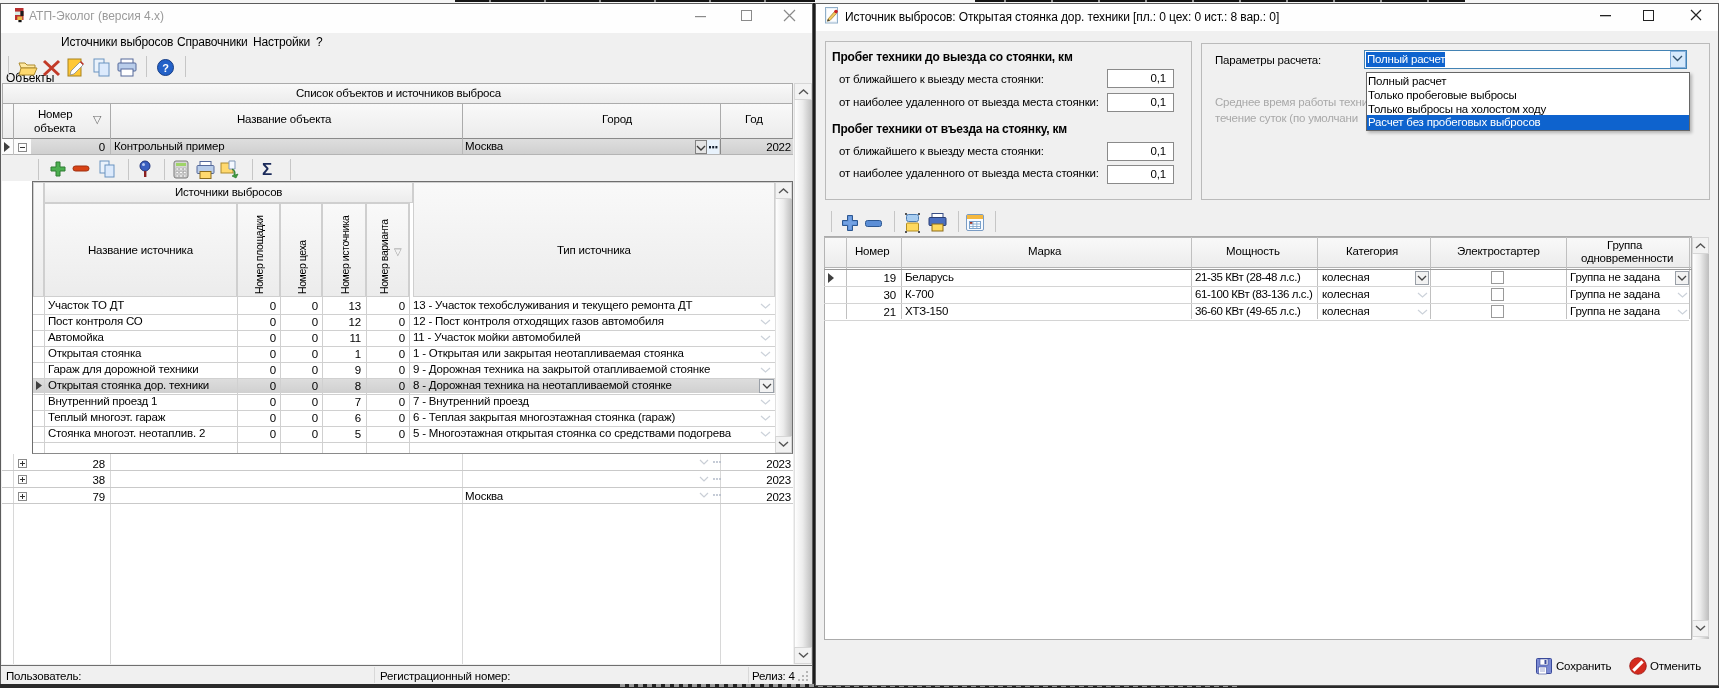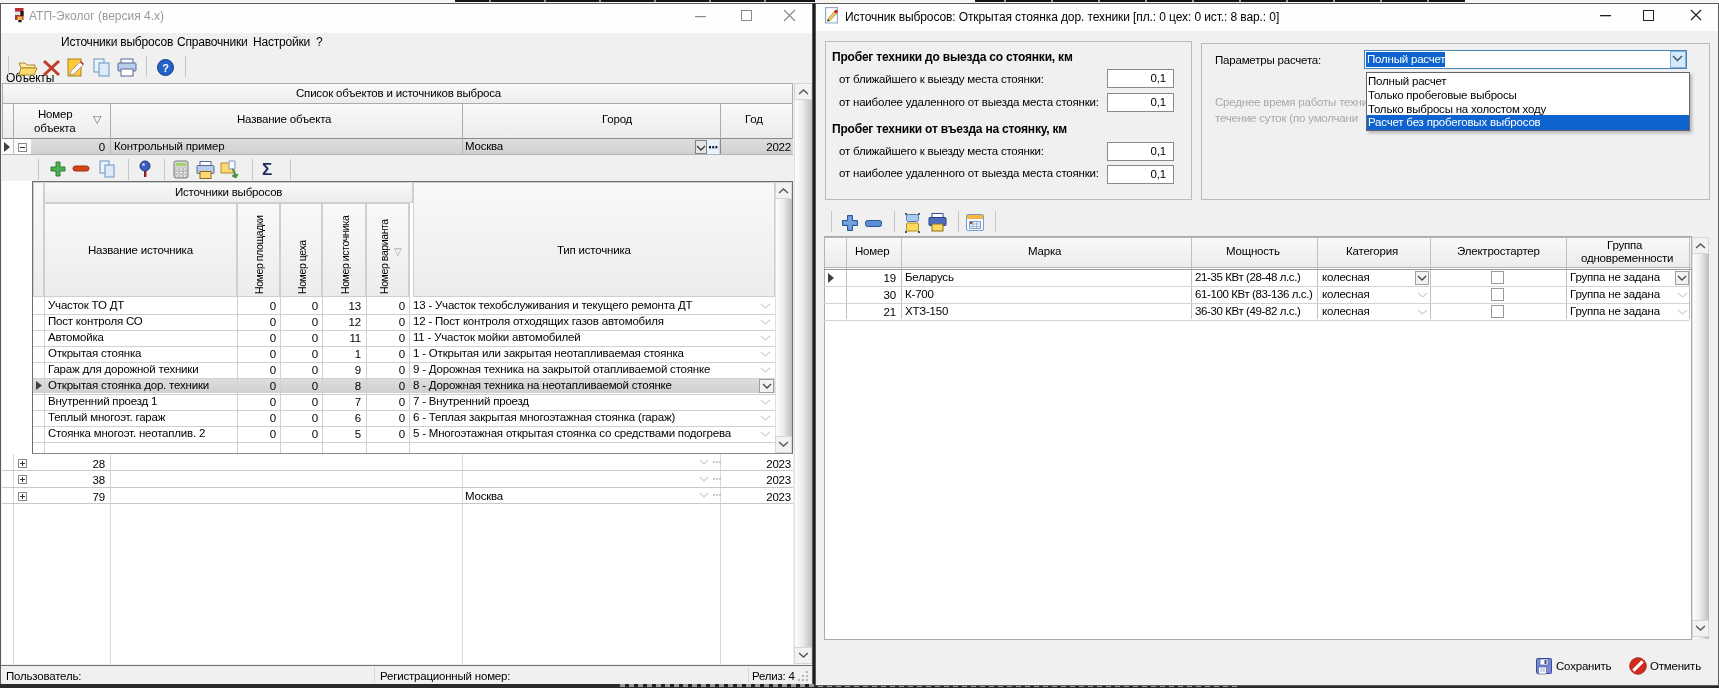--- a/index.html
+++ b/index.html
@@ -515,21 +515,21 @@
     <path d="M0 0 L6 5 L0 10 z" fill="#404040"></path>
   </svg>
 <div class="cellnum" style="left:850px;top:272px;width:46px;">19</div>
 <div class="cellnum" style="left:850px;top:289px;width:46px;">30</div>
 <div class="cellnum" style="left:850px;top:306px;width:46px;">21</div>
 <div class="t" style="left:905px;top:272px;">Беларусь</div>
 <div class="t" style="left:905px;top:289px;">К-700</div>
 <div class="t" style="left:905px;top:306px;">ХТЗ-150</div>
 <div class="t" style="left:1195px;top:272px;letter-spacing:-0.4px;">21-35 КВт (28-48 л.с.)</div>
 <div class="t" style="left:1195px;top:289px;letter-spacing:-0.4px;">61-100 КВт (83-136 л.с.)</div>
-<div class="t" style="left:1195px;top:306px;letter-spacing:-0.4px;">36-30 КВт (49-82 л.с.)</div>
+<div class="t" style="left:1195px;top:306px;letter-spacing:-0.4px;">36-60 КВт (49-65 л.с.)</div>
 <div class="t" style="left:1322px;top:272px;">колесная</div>
 <div class="t" style="left:1322px;top:289px;">колесная</div>
 <div class="t" style="left:1322px;top:306px;">колесная</div>
 <div class="a" style="left:1415px;top:271px;width:14px;height:14px;background:#f2f2f2;border:1px solid #9aa0a8;box-sizing:border-box;"></div>
 <svg style="left:1418px;top:276px" width="8" height="5">
     <path d="M0 0 L4 4 L8 0" stroke="#444" stroke-width="1.3" fill="none"></path>
   </svg>
 <svg style="left:1418px;top:293px" width="9" height="5">
     <path d="M0 0 L4.5 4 L9 0" stroke="#ccd2da" stroke-width="1.2" fill="none"></path>
   </svg>

